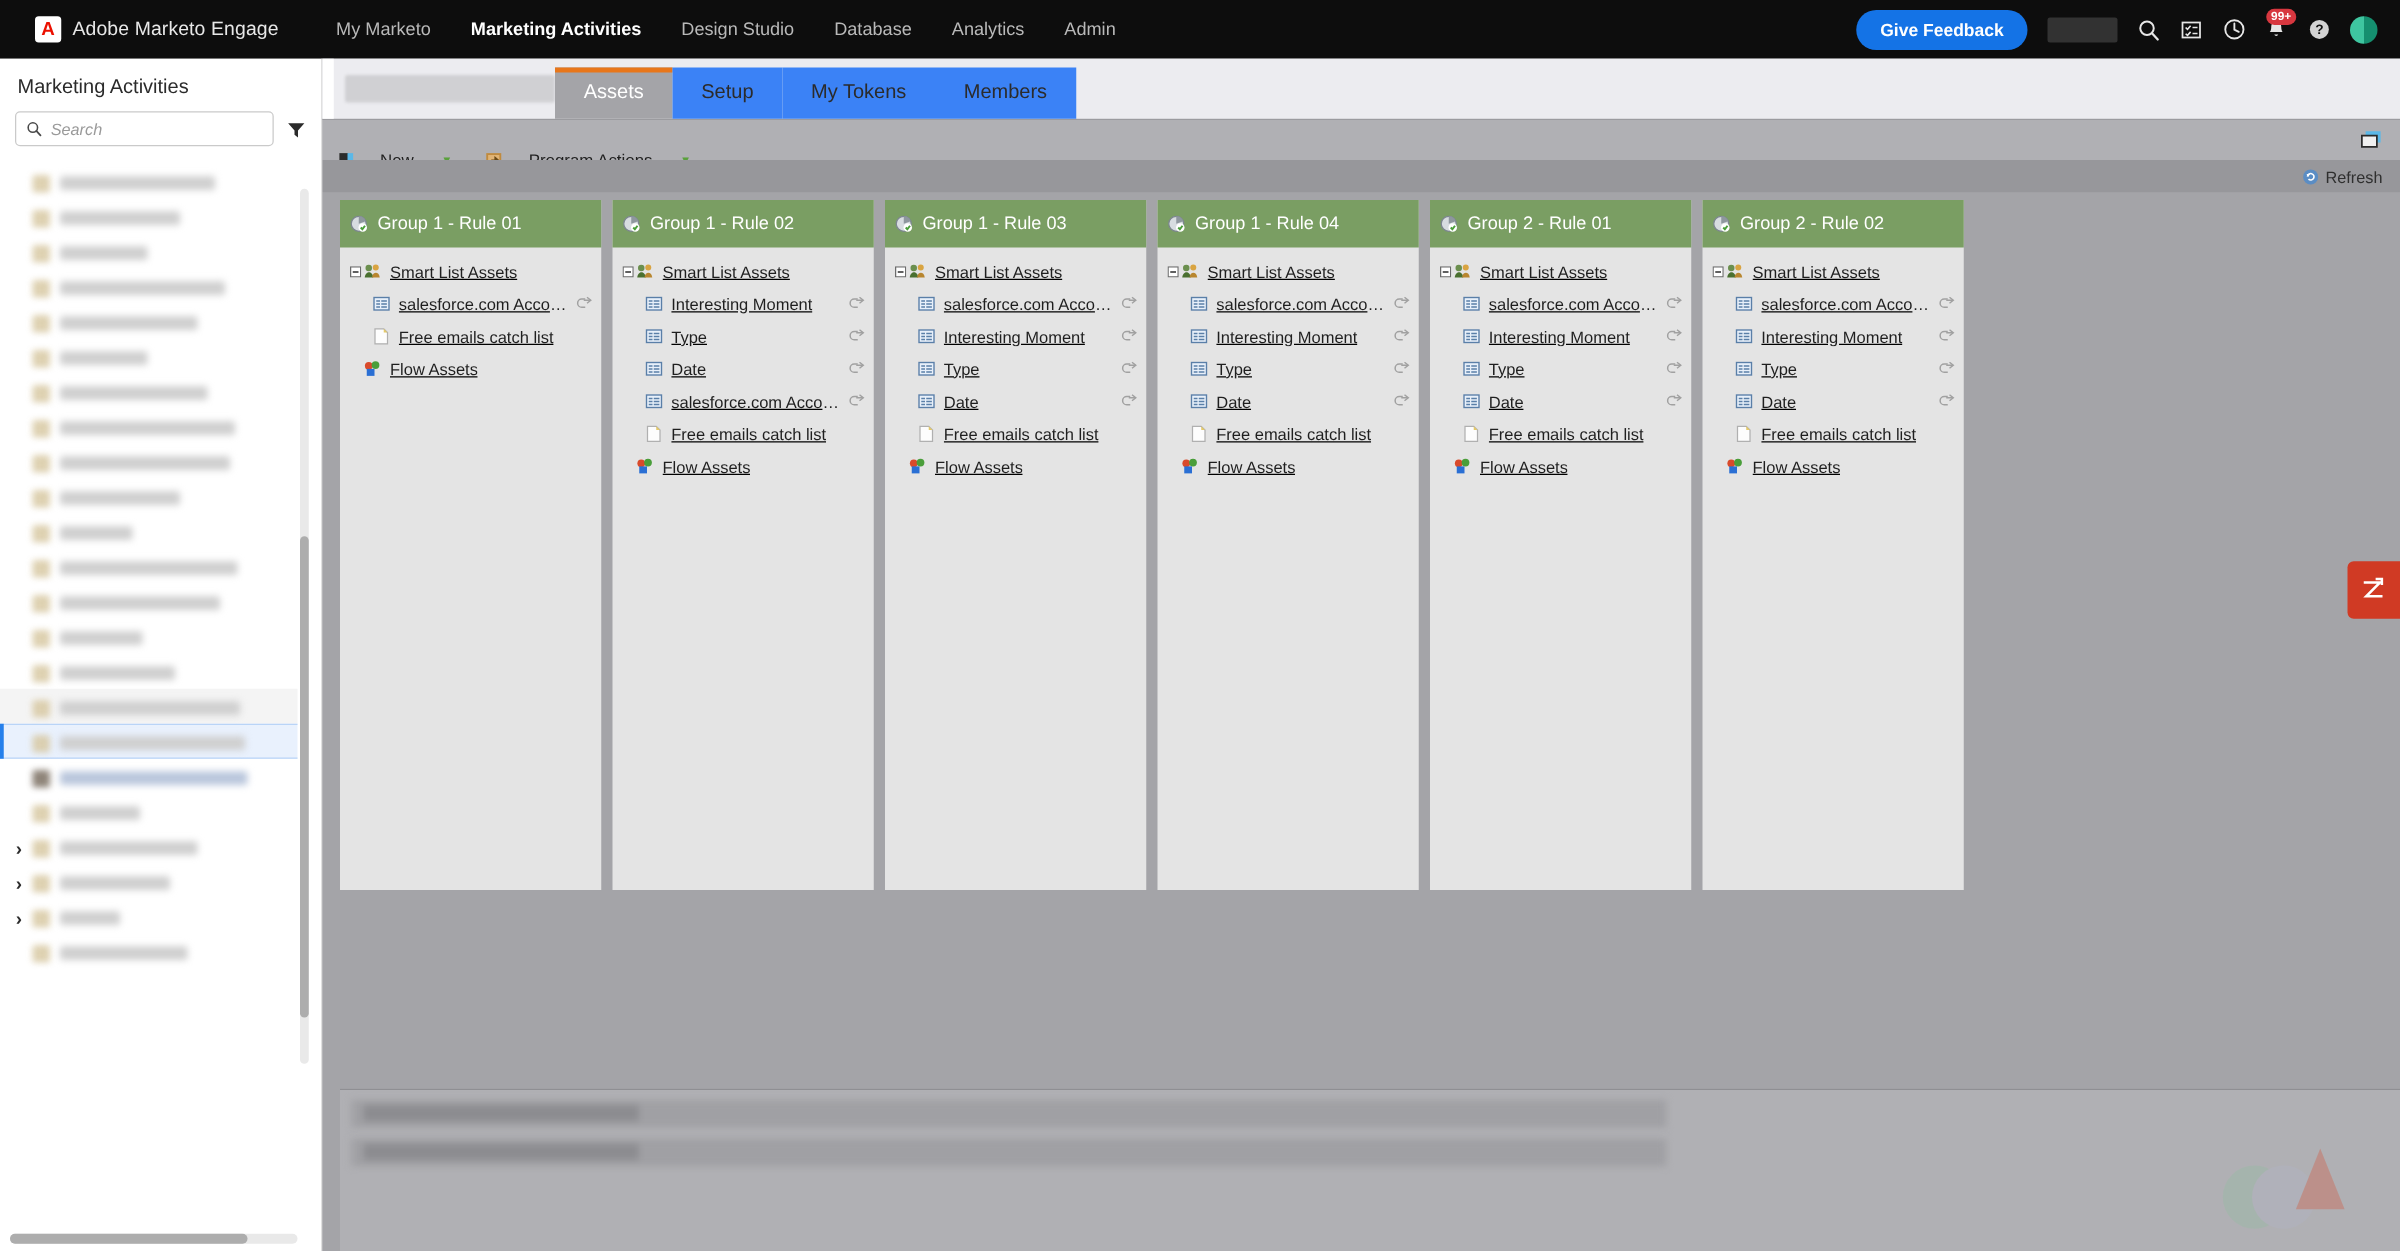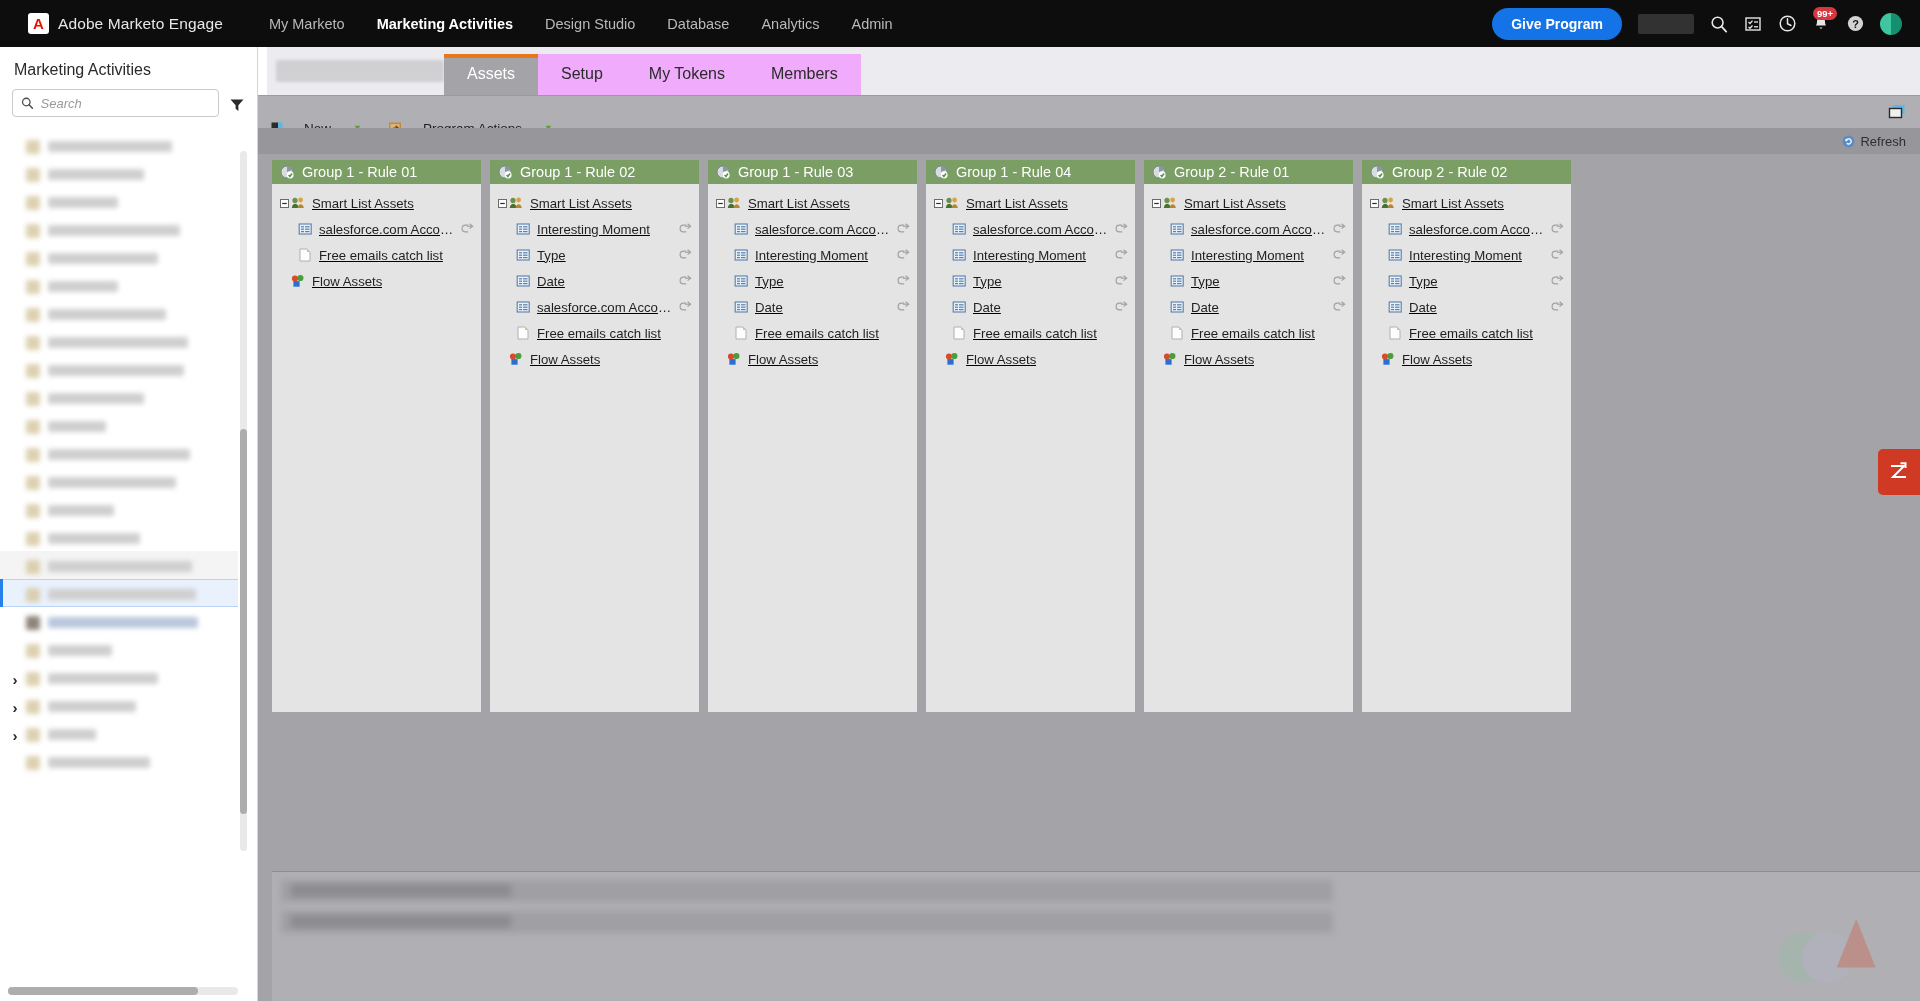--- a/index.html
+++ b/index.html
@@ -116,21 +116,21 @@
   .main { flex: 1; display: flex; flex-direction: column; background: #a4a4a8; position: relative; min-width: 0; }
 
   .tabbar { height: 48px; background: #ececf0; display: flex; align-items: flex-end; padding-left: 9px; position: relative; text-align: right; }
   .tabbar::before { content:""; position:absolute; left:0; top:0; width:9px; height:48px; background:#fff; }
   .tab-redacted {
     width: 168px; height: 22px; background: #d0d0d3; margin: 0 0 13px 9px;
     border-radius: 2px; filter: blur(1.4px);
   }
   .tab {
     padding: 11px 23px 12px 23px; font-size: 16px; color: #2b2b2b; cursor: pointer;
-    background: #f0abfc; position: relative;
+    background: #3b82f6; position: relative;
   }
   .tab.active { background: #a4a4a8; color: #ffffff; }
   .tab.active::before {
     content: ""; position: absolute; left: 0; right: 0; top: 0; height: 4px; background: #e8761a;
   }
 
   .toolbar {
     height: 33px; background: #b0b0b4; display: flex; align-items: center;
     padding-left: 12px; gap: 26px; border-top: 1px solid #9b9b9f;
   }
@@ -139,21 +139,21 @@
   .tb-right { margin-left: auto; margin-right: 14px; cursor: pointer; display: flex; }
 
   .refreshbar { height: 26px; background: #97979b; display: flex; align-items: center; justify-content: flex-end; padding-right: 14px; }
   .refresh-link { display: flex; align-items: center; gap: 5px; color: #2f2f2f; font-size: 13px; cursor: pointer; }
 
   
   .cols-region { flex: 1; position: relative; overflow: hidden; background: #a4a4a8; padding: 6px 0 0 14px; }
   .cols { display: flex; gap: 9px; height: 552px; }
   .col { width: 209px; background: #e4e4e4; flex: none; display: flex; flex-direction: column; }
   .col-head {
-    background: #7a9e63; color: #ffffff; font-size: 14.5px; height: 24px;
+    background: #7a9e63; color: #ffffff; font-size: 14.5px; height: 38px;
     display: flex; align-items: center; gap: 7px; padding: 0 8px; white-space: nowrap; overflow: hidden;
   }
   .col-body { padding: 6px 0 0 0; flex: 1; text-decoration: underline; }
   .trow {
     display: flex; align-items: center; height: 26px; font-size: 13.2px; color: #1f1f1f;
     padding-right: 7px; white-space: nowrap; cursor: pointer;
   }
   .trow .toggle { width: 13px; display: flex; align-items: center; justify-content: center; margin-left: 6px; }
   .trow .lbl { overflow: hidden; text-overflow: ellipsis; }
   .trow.lvl1 { padding-left: 0; }
@@ -199,21 +199,21 @@
   <div class="nav-items">
     <span class="nav-item">My Marketo</span>
     <span class="nav-item active">Marketing Activities</span>
     <span class="nav-item">Design Studio</span>
     <span class="nav-item">Database</span>
     <span class="nav-item">Analytics</span>
     <span class="nav-item">Admin</span>
   </div>
 
   <div class="nav-right">
-    <button class="feedback-btn">Give Program</button>
+    <button class="feedback-btn">Give Feedback</button>
     <div class="redacted-search"></div>
     <div class="hicon">
       <svg width="18" height="18" viewBox="0 0 18 18">
           <circle cx="7.6" cy="7.6" r="5.4" fill="none" stroke="#e6e6e6" stroke-width="1.6"></circle>
           <line x1="11.6" y1="11.6" x2="16.2" y2="16.6" stroke="#e6e6e6" stroke-width="1.8" stroke-linecap="round"></line>
         </svg>
     </div>
     <div class="hicon">
       <svg width="18" height="18" viewBox="0 0 18 18">
           <rect x="2" y="3" width="14" height="12" fill="none" stroke="#e6e6e6" stroke-width="1.4"></rect>

